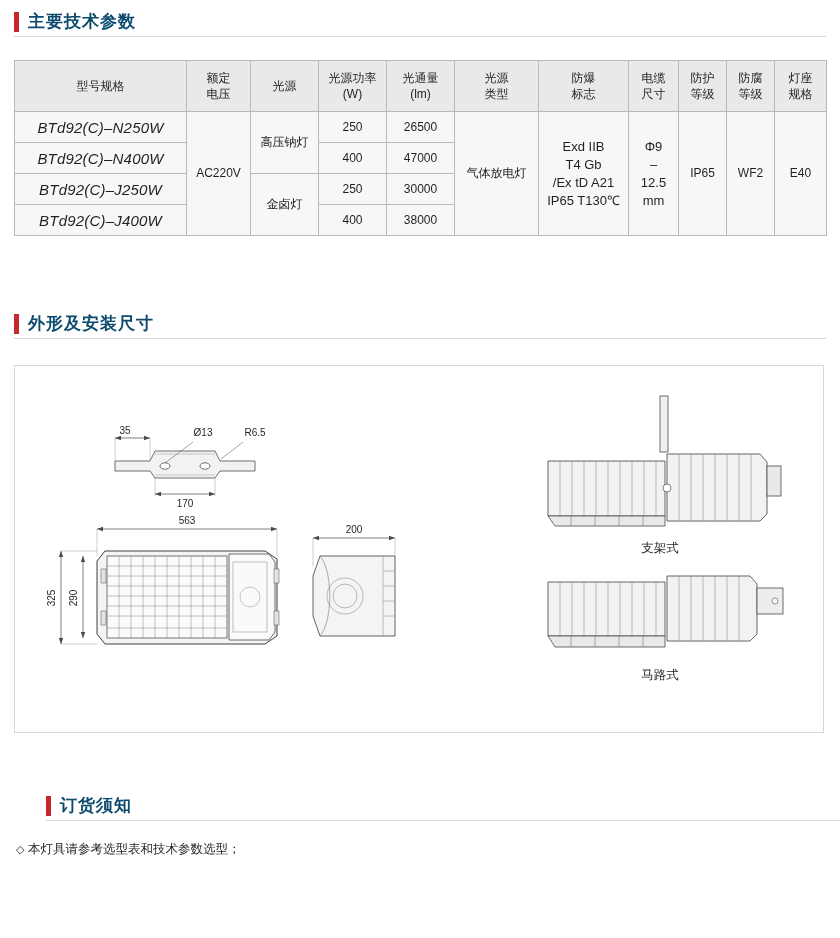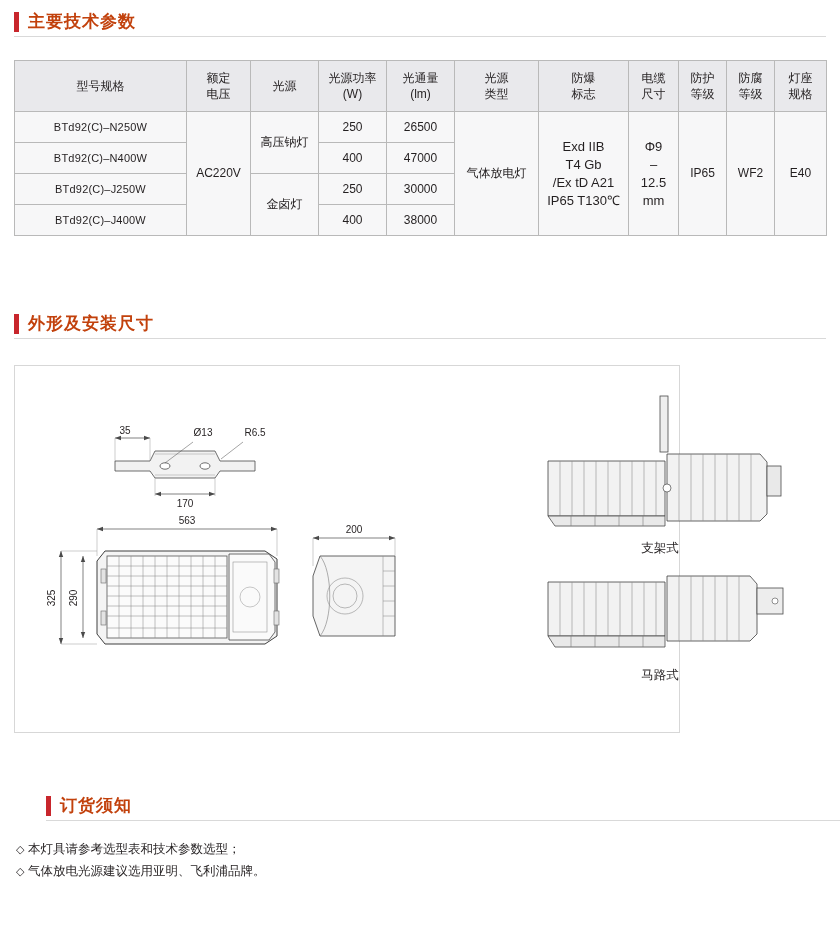--- a/index.html
+++ b/index.html
@@ -36,21 +36,21 @@
     height: 20px;
     background: #c8262c;
   }
   .section-head .title {
     position: absolute;
     left: 14px;
     top: 0px;
     font-size: 17px;
     font-weight: bold;
     letter-spacing: 1px;
-    color: #c2410c;
+    color: #0c4a6e;
     line-height: 24px;
   }
   .section-head .rule {
     position: absolute;
     left: 0;
     top: 26px;
     width: 812px;
     height: 1px;
     background: #d9d9d9;
   }
@@ -83,35 +83,36 @@
     font-size: 12px;
     line-height: 16px;
   }
   table.spec tbody td {
     background: #f7f7f8;
     height: 30px;
     line-height: 15px;
     font-size: 12px;
   }
   table.spec tbody td.model {
-    font-size: 11px;
+    font-size: 15px;
     letter-spacing: 0.2px;
+    font-style: italic;
   }
   table.spec tbody td.multiline {
     line-height: 18px;
     font-size: 13px;
   }
   .two-line { display: block; }
 
   
   .drawing-panel {
     position: absolute;
     left: 14px;
     top: 365px;
-    width: 666px;
+    width: 810px;
     height: 368px;
     border: 1px solid #d7d7d7;
     background: #ffffff;
     box-sizing: border-box;
   }
   .drawing-panel svg { display: block; }
 
   
   .notes {
     position: absolute;
@@ -436,18 +437,15 @@
   <div class="section-head" style="top:794px;margin-left:32px;">
     <div class="bar"></div>
     <div class="title">订货须知</div>
     <div class="rule"></div>
   </div>
 
   <div class="notes">
     <div class="note">
       <span class="diamond">◇</span><span>本灯具请参考选型表和技术参数选型；</span>
     </div>
-    <div class="note">
-      <span class="diamond">◇</span><span>气体放电光源建议选用亚明、飞利浦品牌。</span>
-    </div>
   </div>
 
 </div>
 
 </body></html>

